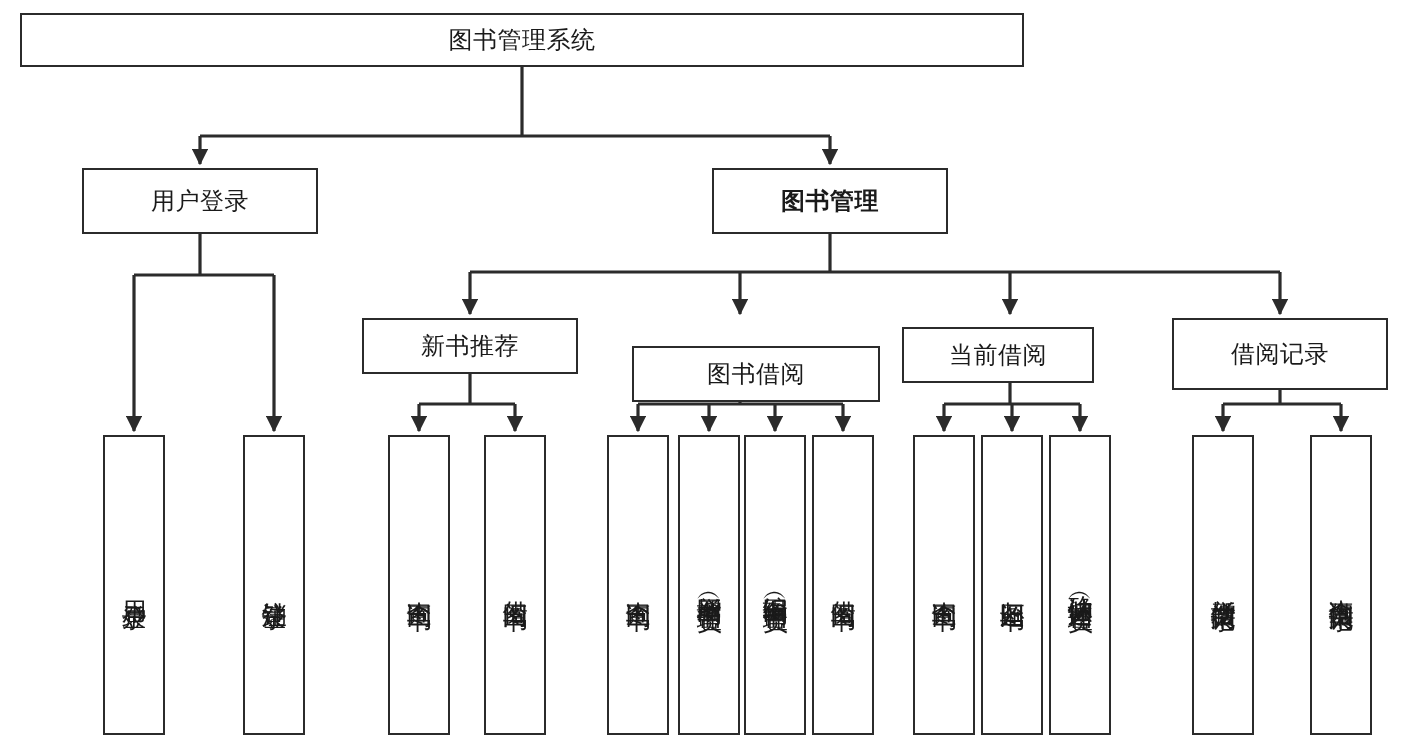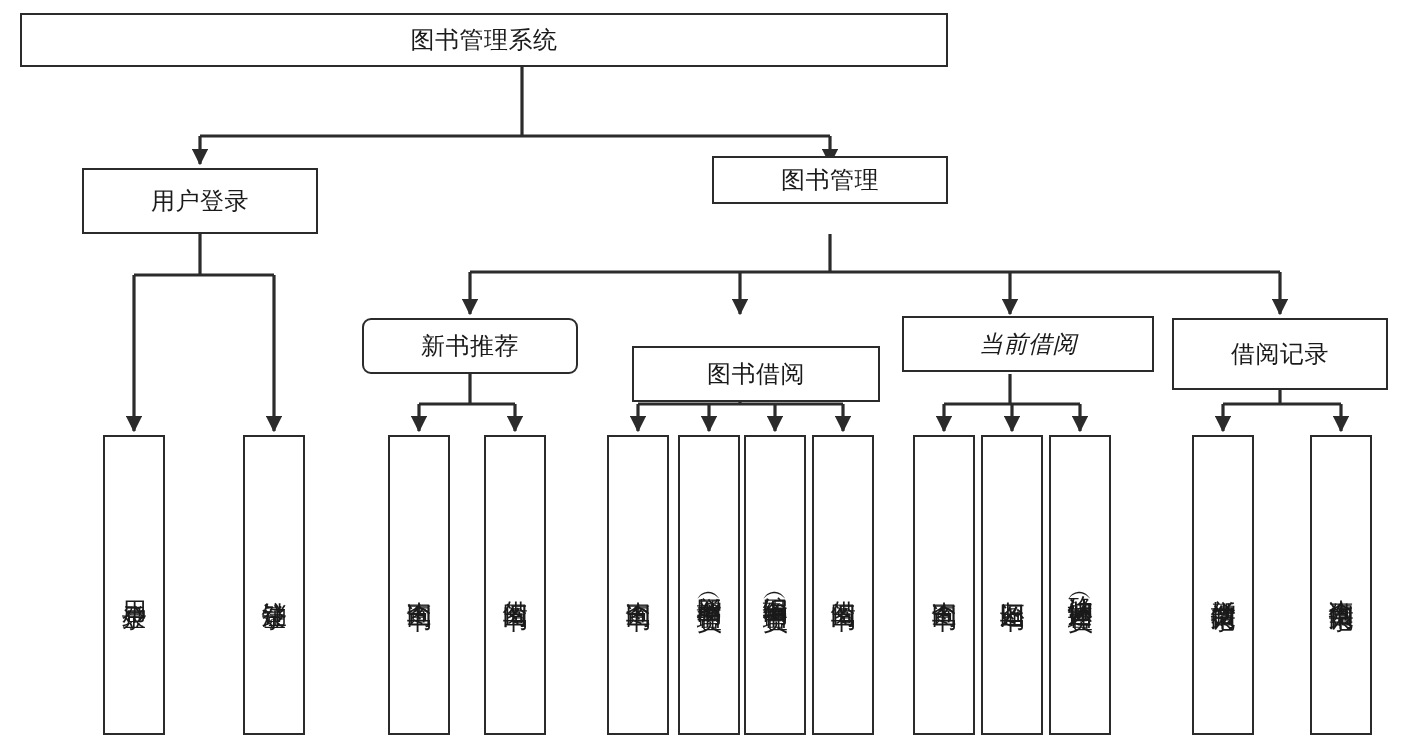--- a/index.html
+++ b/index.html
@@ -132,36 +132,36 @@
 
     <g fill="none" stroke="#2b2b2b" stroke-width="3.2">
       <path d="M 1280 374 L 1280 404"></path>
       <path d="M 1223 404 L 1341 404"></path>
       <path d="M 1223 404 L 1223 431" marker-end="url(#arrow)"></path>
       <path d="M 1341 404 L 1341 431" marker-end="url(#arrow)"></path>
     </g>
   </svg>
 
   <div id="node-layer">
-      <div class="node horizontal" style="left: 20px; top: 13px; width: 928px; height: 54px;">
+      <div class="node horizontal" style="left: 20px; top: 13px; width: 1004px; height: 54px;">
         <span class="node-label">图书管理系统</span>
       </div>
       <div class="node horizontal" style="left: 82px; top: 168px; width: 236px; height: 66px;">
         <span class="node-label">用户登录</span>
       </div>
-      <div class="node horizontal" style="left: 712px; top: 156px; width: 236px; height: 48px;">
+      <div class="node horizontal" style="left: 712px; top: 168px; width: 236px; height: 66px; font-weight: bold;">
         <span class="node-label">图书管理</span>
       </div>
-      <div class="node horizontal" style="left: 362px; top: 318px; width: 216px; height: 56px; border-radius: 9px;">
+      <div class="node horizontal" style="left: 362px; top: 318px; width: 216px; height: 56px;">
         <span class="node-label">新书推荐</span>
       </div>
       <div class="node horizontal" style="left: 632px; top: 318px; width: 248px; height: 56px; margin-top: 28px;">
         <span class="node-label">图书借阅</span>
       </div>
-      <div class="node horizontal" style="left: 902px; top: 316px; width: 252px; height: 56px; font-style: italic;">
+      <div class="node horizontal" style="left: 902px; top: 327px; width: 192px; height: 56px;">
         <span class="node-label">当前借阅</span>
       </div>
       <div class="node horizontal" style="left: 1172px; top: 318px; width: 216px; height: 72px;">
         <span class="node-label">借阅记录</span>
       </div>
       <div class="node vertical" style="left: 103px; top: 435px; width: 62px; height: 300px;">
         <span class="node-label">用户登录</span>
       </div>
       <div class="node vertical" style="left: 243px; top: 435px; width: 62px; height: 300px;">
         <span class="node-label">注销登录</span>

